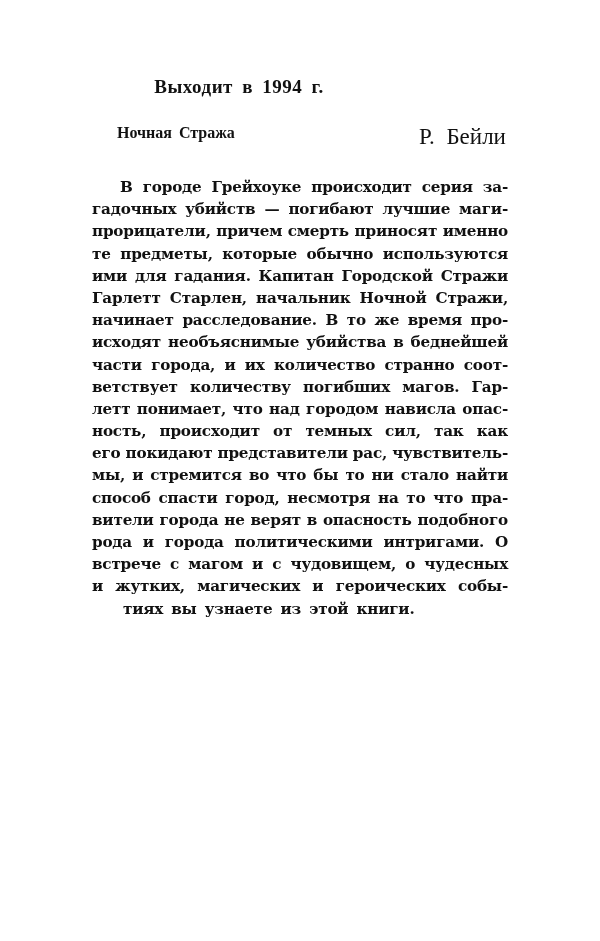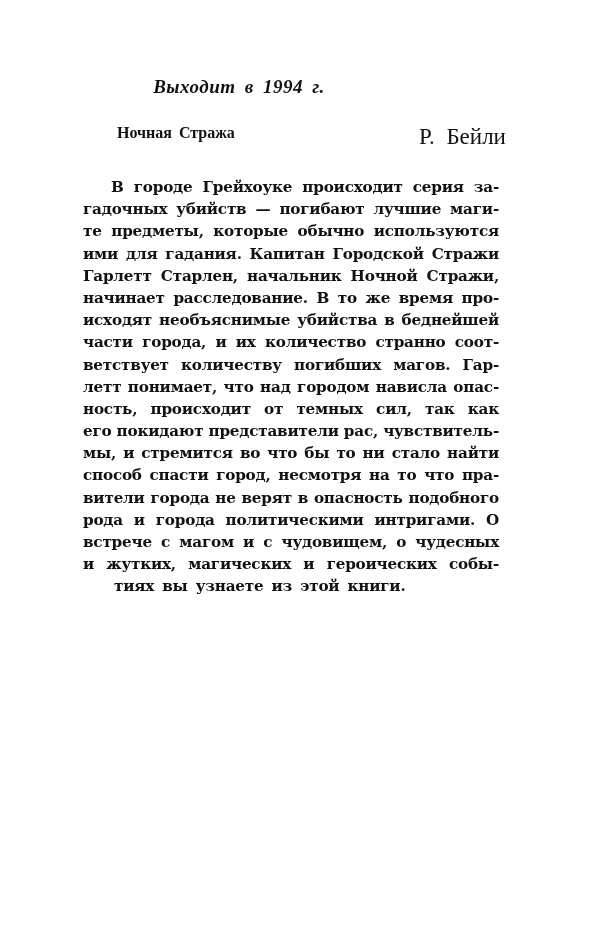--- a/index.html
+++ b/index.html
@@ -3,54 +3,55 @@
 <meta charset="utf-8">
 <style>
   html, body { margin: 0; padding: 0; }
   body {
     width: 600px; height: 941px; background: #ffffff; color: #111111;
     position: relative; overflow: hidden;
     font-family: "DejaVu Serif", "Liberation Serif", serif;
   }
   .announce {
     position: absolute; top: 76px; left: 0; width: 478px; text-align: center;
-    font-family: "Liberation Serif", serif; font-style: italic; font-weight: bold;
+    font-family: "Liberation Serif", serif; font-weight: bold;
     font-size: 19px; letter-spacing: 0.5px; word-spacing: 4px;
   }
   .title {
     position: absolute; top: 124px; left: 117px;
     font-family: "Liberation Serif", serif; font-weight: bold; font-size: 16px;
     word-spacing: 3px;
   }
   .author {
     position: absolute; top: 124px; left: 419px;
     font-family: "Liberation Serif", serif; font-weight: normal; font-size: 23px;
     word-spacing: 6px;
   }
   .body {
-    position: absolute; top: 176px; left: 83px; width: 416px;
+    position: absolute; top: 176px; left: 92px; width: 416px;
   }
   .line {
     font-family: "DejaVu Serif", serif; font-weight: bold; font-size: 15.2px;
     line-height: 22.2px; height: 22.2px; white-space: nowrap;
     text-align: justify; text-align-last: justify; letter-spacing: -0.2px;
   }
   .line.first { text-indent: 28px; }
   .line.last { text-align-last: left; word-spacing: 3px; margin-left: 31px; }
 </style>
 </head>
 <body>
 
 <div class="announce">Выходит в 1994 г.</div>
 <div class="title">Ночная Стража</div>
 <div class="author">Р. Бейли</div>
 
 <div class="body">
   <div class="line first">В городе Грейхоуке происходит серия за-</div>
   <div class="line">гадочных убийств — погибают лучшие маги-</div>
+  <div class="line">прорицатели, причем смерть приносят именно</div>
   <div class="line">те предметы, которые обычно используются</div>
   <div class="line">ими для гадания. Капитан Городской Стражи</div>
   <div class="line">Гарлетт Старлен, начальник Ночной Стражи,</div>
   <div class="line">начинает расследование. В то же время про-</div>
   <div class="line">исходят необъяснимые убийства в беднейшей</div>
   <div class="line">части города, и их количество странно соот-</div>
   <div class="line">ветствует количеству погибших магов. Гар-</div>
   <div class="line">летт понимает, что над городом нависла опас-</div>
   <div class="line">ность, происходит от темных сил, так как</div>
   <div class="line">его покидают представители рас, чувствитель-</div>

